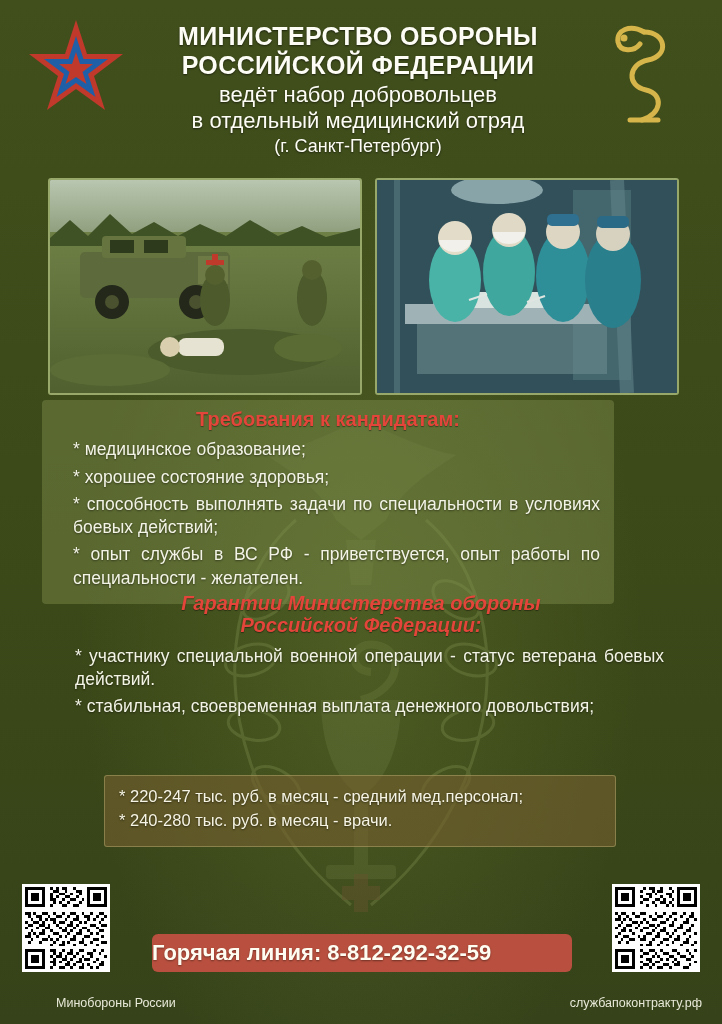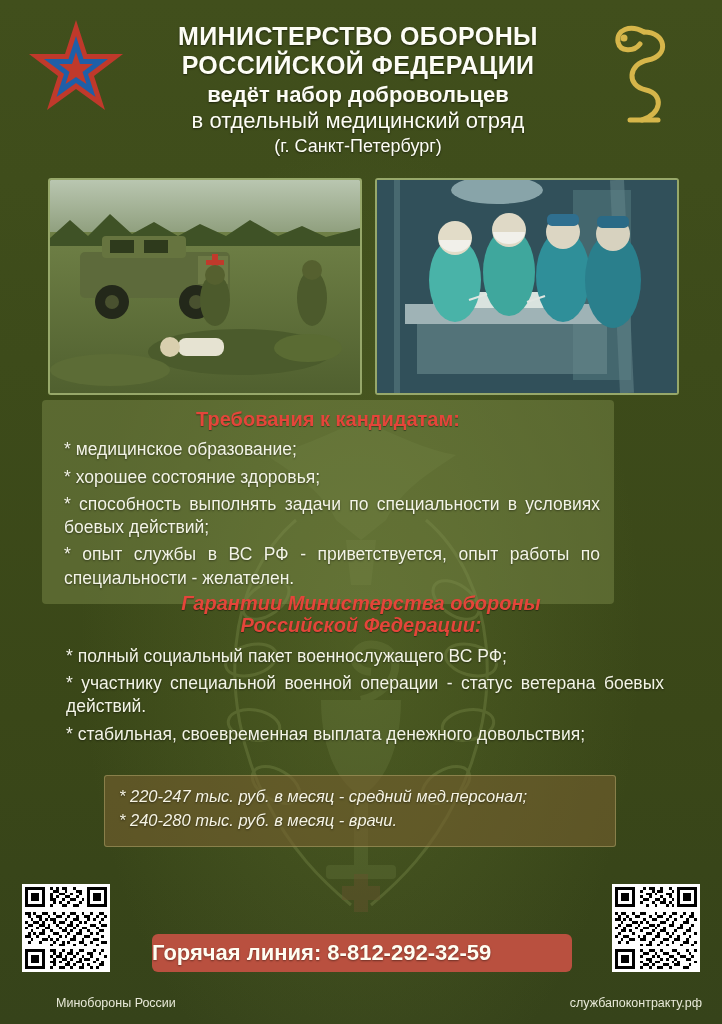--- a/index.html
+++ b/index.html
@@ -64,21 +64,21 @@
     text-shadow: 0 1px 2px rgba(0,0,0,0.55);
   }
   .title-l1, .title-l2 {
     font-size: 25px;
     font-weight: 700;
     letter-spacing: 0.4px;
     line-height: 1.14;
   }
   .title-l3 {
     font-size: 22px;
-    font-weight: 700;
+    font-weight: 400;
     margin-top: 3px;
     line-height: 1.2;
   }
   .title-l4 {
     font-size: 22px;
     font-weight: 400;
     line-height: 1.2;
   }
   .title-l5 {
     font-size: 18px;
@@ -127,21 +127,21 @@
     text-shadow: 0 1px 1px rgba(0,0,0,0.4);
     margin: 2px 0 8px 0;
     line-height: 1.12;
   }
   .body-text {
     color: #f3f4e6;
     font-size: 17.5px;
     line-height: 1.33;
     text-shadow: 0 1px 2px rgba(0,0,0,0.45);
   }
-  .body-text p { margin: 0 0 4px 8px; }
+  .body-text p { margin: 0 0 4px 17px; }
   .just { text-align: justify; text-align-last: left; }
 
   .panel-guar {
     left: 42px;
     top: 588px;
     width: 638px;
     padding: 2px 16px 6px 16px;
     box-sizing: border-box;
   }
   .panel-guar .panel-head { font-size: 20px; font-style: italic; }
@@ -156,21 +156,21 @@
     padding: 10px 14px 12px 14px;
     background: rgba(116,96,46,0.62);
     border: 1px solid rgba(190,180,120,0.45);
     border-radius: 3px;
     color: #f6f4e4;
     font-size: 16.5px;
     line-height: 1.32;
     text-shadow: 0 1px 2px rgba(0,0,0,0.5);
   }
   .money-box p { margin: 0 0 2px 0; }
-  .money-box .em { font-style: italic; }
+  .money-box .em { }
 
   
   .hotline {
     position: absolute;
     left: 152px;
     top: 934px;
     width: 420px;
     height: 38px;
     background: #b9503f;
     border-radius: 6px;
@@ -376,21 +376,20 @@
       <p class="just">*  опыт службы в ВС РФ - приветствуется,  опыт работы по специальности - желателен.</p>
     </div>
   </div>
 
   <div class="panel panel-guar">
     <div class="panel-head">
       <div>Гарантии Министерства обороны</div>
       <div>Российской Федерации:</div>
     </div>
     <div class="body-text">
-      <p>* полный социальный пакет военнослужащего ВС РФ;</p>
       <p class="just">*  участнику специальной военной операции - статус ветерана боевых действий.</p>
       <p class="just">*   стабильная,  своевременная  выплата  денежного довольствия;</p>
     </div>
   </div>
 
   <div class="money-box">
     <p class="em">* 220-247 тыс. руб.  в месяц - средний мед.персонал;</p>
     <p class="em">* 240-280 тыс. руб. в месяц - врачи.</p>
   </div>
 

